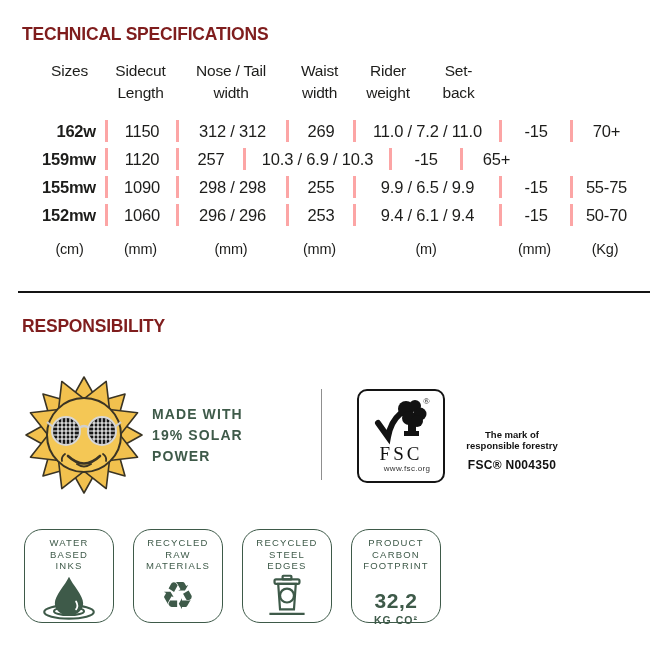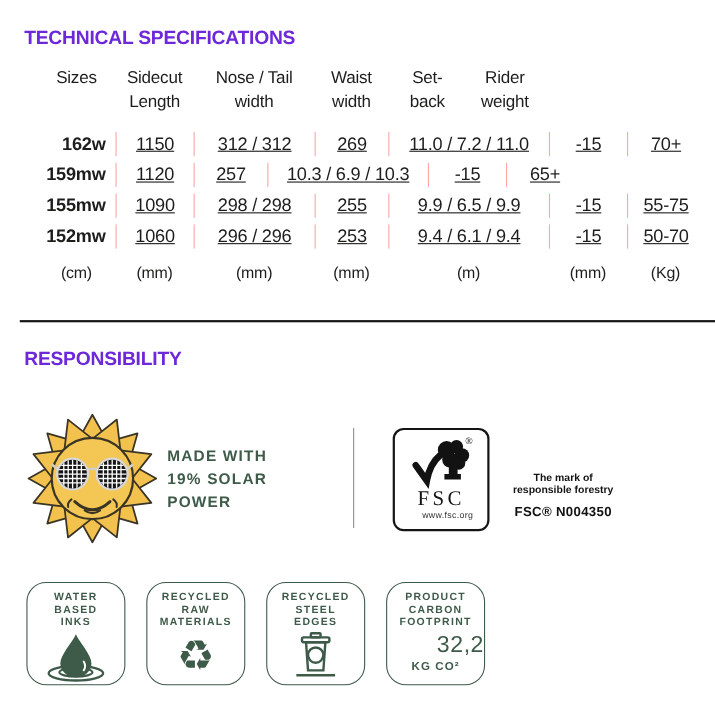--- a/index.html
+++ b/index.html
@@ -1,26 +1,26 @@
 <!DOCTYPE html>
 <html><head>
 <meta charset="utf-8">
 <style>
   html,body{margin:0;padding:0;background:#fff;}
   .page{position:relative;width:650px;height:650px;background:#ffffff;overflow:hidden;
         font-family:"Liberation Sans",sans-serif;color:#1d1d1b;}
-  h1.sec-title{position:absolute;margin:0;font-size:17.5px;font-weight:bold;letter-spacing:-0.2px;color:#6d28d9;}
+  h1.sec-title{position:absolute;margin:0;font-size:17.5px;font-weight:bold;letter-spacing:-0.2px;color:#7f1d1d;}
   
   .spec-table{position:absolute;left:34px;top:60px;width:606px;}
   .frow{display:flex;}
   .cell{text-align:center;box-sizing:border-box;letter-spacing:-0.2px;}
   .c0{width:71px}.c1{width:71px}.c2{width:110px}.c3{width:67px}.c4{width:146px}.c5{width:71px}.c6{width:70px}
   .header-row .cell{font-size:15.5px;line-height:22px;}
   .trow{display:flex;height:22px;line-height:22px;margin-bottom:6px;font-size:16.5px;}
-  .trow .seg{border-left:1px solid #fca5a5;text-decoration:underline;}
+  .trow .seg{border-left:3px solid #fca5a5;}
   .trow .size{font-weight:bold;text-align:right;padding-right:9px;}
   .units-row{margin-top:13px;font-size:14.5px;line-height:20px;}
   .spec-body{margin-top:16px;}
   
   .hdivider{position:absolute;left:18px;top:291px;width:632px;height:0;border-top:2px solid #141414;}
   .vdivider{position:absolute;left:321px;top:389px;width:1px;height:91px;background:#8f8f8f;}
   
   .solar-text{position:absolute;left:152px;top:404px;font-weight:bold;font-size:14px;line-height:21px;
               letter-spacing:1.1px;color:#3e5a49;}
   .sun-wrap{position:absolute;left:24px;top:371px;width:120px;height:132px;}
@@ -29,24 +29,24 @@
   .fsc-tree{margin-top:4px;}
   .fsc-name{font-family:"Liberation Serif",serif;font-size:19px;letter-spacing:3px;line-height:18px;color:#111;}
   .fsc-url{font-size:8px;color:#333;letter-spacing:0.3px;line-height:11px;padding-left:12px;}
   .fsc-caption{position:absolute;left:448px;top:429px;width:128px;text-align:center;font-size:9.5px;
                font-weight:bold;line-height:11px;color:#111;}
   .fsc-license{margin-top:9px;font-size:12px;letter-spacing:0.3px;}
   
   .badges{position:absolute;left:24px;top:529px;display:flex;gap:19px;}
   .badge{width:90px;height:94px;border:1.5px solid #3e5a49;border-radius:18px;box-sizing:border-box;
          text-align:center;color:#3e5a49;padding-top:7px;}
-  .badge-line{font-size:9.5px;font-weight:bold;letter-spacing:1.2px;line-height:11.5px;}
+  .badge-line{font-size:9.5px;font-weight:normal;letter-spacing:1.2px;line-height:11.5px;}
   .badge-icon{margin-top:2px;line-height:0;}
   .recycle-glyph{display:inline-block;font-family:"DejaVu Sans",sans-serif;font-size:38px;line-height:44px;color:#3e5a49;}
-  .badge-value{font-size:21px;font-weight:normal;letter-spacing:0.5px;line-height:26px;margin-top:2px;text-align:right;}
+  .badge-value{font-size:21px;font-weight:bold;letter-spacing:0.5px;line-height:26px;margin-top:16px;}
   .badge-unit{font-size:10.5px;font-weight:bold;letter-spacing:1px;line-height:13px;}
   svg{display:block;margin:0 auto;}
 </style>
 </head>
 <body>
 
 <div class="page">
 
   <h1 class="sec-title" style="left:22px;top:24px;">TECHNICAL SPECIFICATIONS</h1>
 
@@ -61,27 +61,27 @@
           <div>Length</div>
         </div>
         <div class="cell c2">
           <div>Nose / Tail</div>
           <div>width</div>
         </div>
         <div class="cell c3">
           <div>Waist</div>
           <div>width</div>
         </div>
+        <div class="cell c6">
+          <div>Rider</div>
+          <div>weight</div>
+        </div>
         <div class="cell c5">
           <div>Set-</div>
           <div>back</div>
-        </div>
-        <div class="cell c6">
-          <div>Rider</div>
-          <div>weight</div>
         </div>
       </div>
     <div class="spec-body">
         <div class="trow">
           <div class="cell c0 size">162w</div>
           <div class="cell c1 seg">1150</div>
           <div class="cell c2 seg">312 / 312</div>
           <div class="cell c3 seg">269</div>
           <div class="cell c4 seg">11.0 / 7.2 / 11.0</div>
           <div class="cell c5 seg">-15</div>

